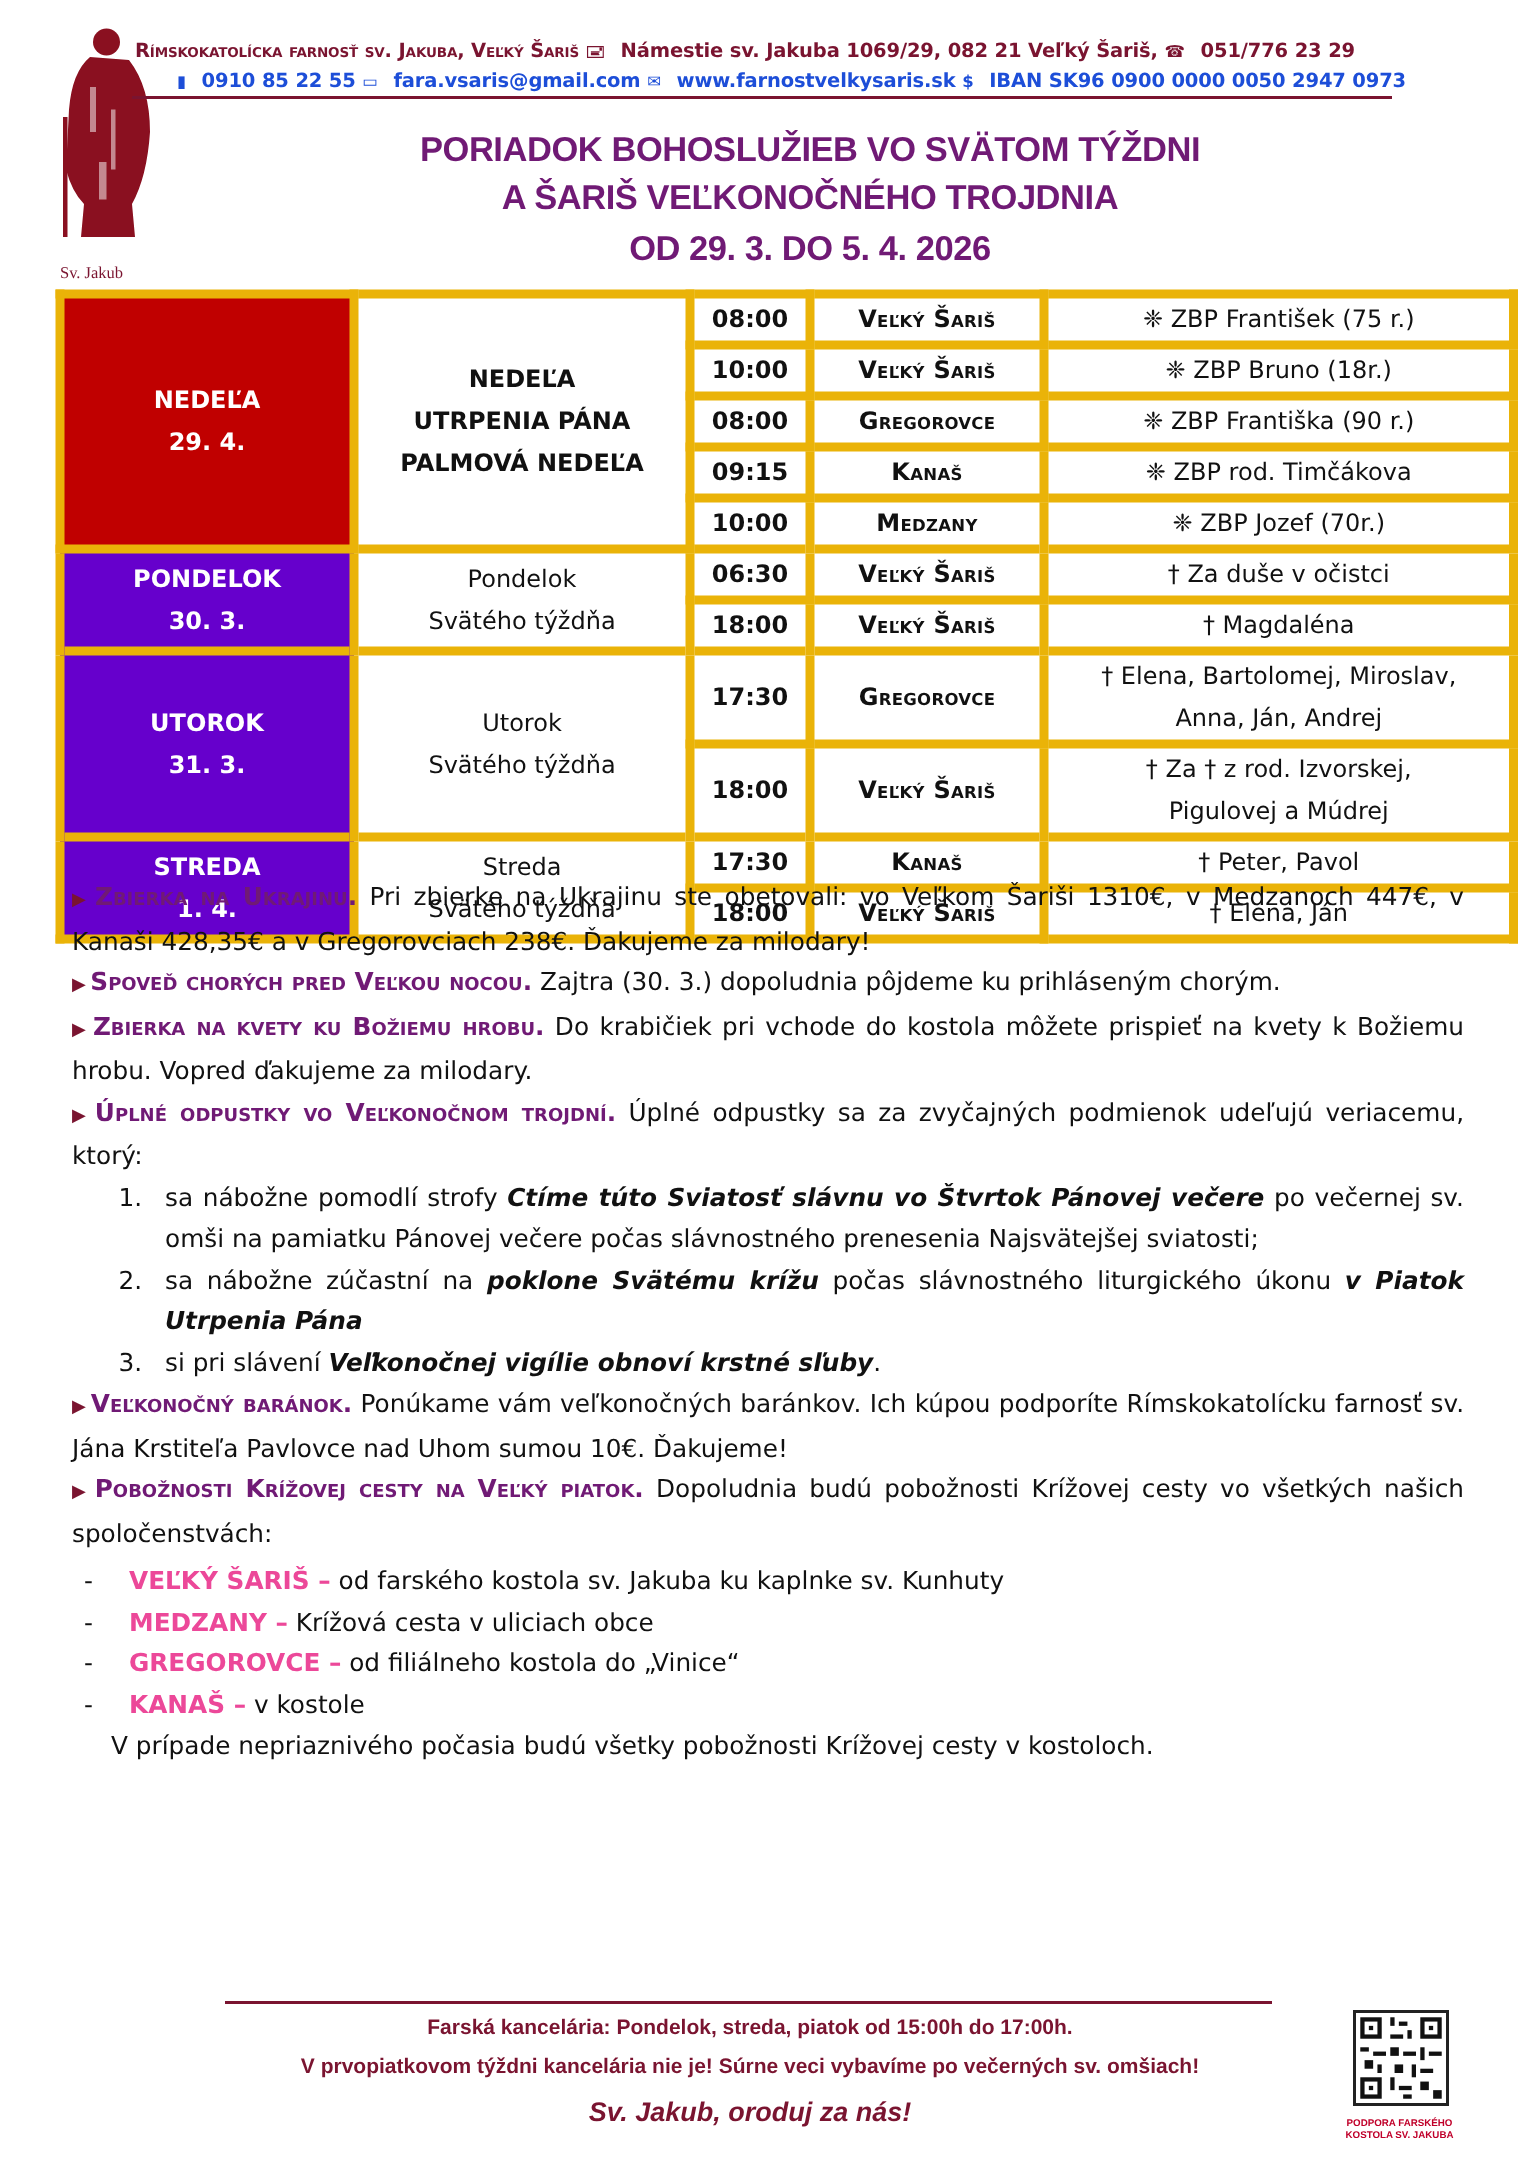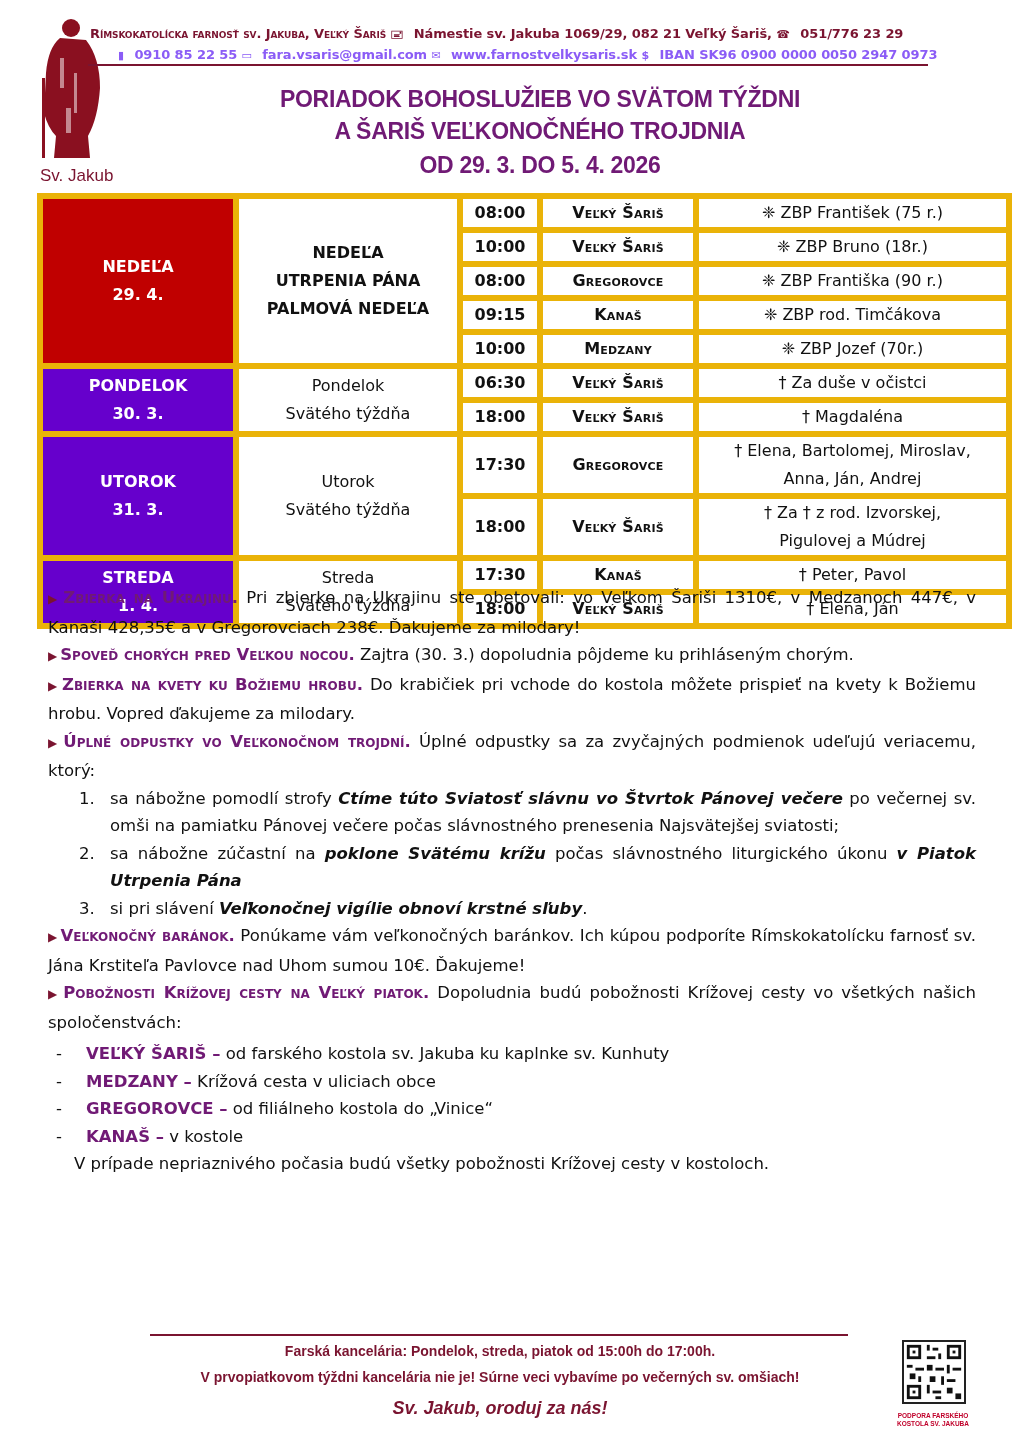--- a/index.html
+++ b/index.html
@@ -1,21 +1,21 @@
 <!DOCTYPE html>
 <html><head>
 <meta charset="utf-8">
 <style>
   html, body { margin:0; padding:0; background:#fff; }
   body { width:1023px; height:1447px; position:relative; font-family:"DejaVu Sans", sans-serif; color:#111; overflow:hidden; }
   
   .logo { position:absolute; left:38px; top:18px; width:70px; height:145px; }
-  .logo-caption { position:absolute; left:40px; top:166px; font-size:17px; color:#7a1430; font-family:Liberation Sans, sans-serif; }
+  .logo-caption { position:absolute; left:40px; top:176px; font-size:11px; color:#7a1430; font-family:Liberation Serif, serif; }
   .hdr-line1 { position:absolute; left:90px; top:26px; font-size:13px; font-weight:bold; color:#7a1430; white-space:nowrap; letter-spacing:-0.1px; }
-  .hdr-line2 { position:absolute; left:118px; top:47px; font-size:13px; font-weight:bold; color:#8b5cf6; white-space:nowrap; letter-spacing:-0.1px; }
+  .hdr-line2 { position:absolute; left:118px; top:47px; font-size:13px; font-weight:bold; color:#1d4ed8; white-space:nowrap; letter-spacing:-0.1px; }
   .hdr-rule { position:absolute; left:88px; top:64px; width:840px; height:2px; background:#7a1430; }
   .title { position:absolute; left:100px; width:880px; text-align:center; font-family:"Liberation Sans", sans-serif; font-weight:bold; color:#701a75; font-size:23px; letter-spacing:-0.3px; }
   .t1 { top:86px; } .t2 { top:118px; } .t3 { top:152px; }
   .hi { display:inline-block; margin-right:6px; font-size:11px; }
 
   
   table.sched { position:absolute; left:37px; top:193px; width:975px; border-collapse:collapse; border:3px solid #000; font-family:"DejaVu Sans", sans-serif; }
   table.sched td { border:6px solid #eab308; text-align:center; padding:0; font-size:16px; line-height:28px; }
   td.day { color:#fff; font-weight:bold; font-size:17px; line-height:28px; width:190px; border-right:1px solid #000; }
   td.day.red { background:#c00000; }
@@ -31,21 +31,21 @@
   .body { position:absolute; left:48px; top:584px; width:928px; font-size:16.5px; line-height:27.5px; text-align:justify; color:#111; }
   .body p { margin:0; }
   .hd { color:#701a75; font-weight:bold; font-variant:small-caps; }
   .arrow { color:#7a1430; font-size:12px; margin-right:3px; }
   ol.cond { margin:0; padding-left:52px; }
   ol.cond li { padding-left:10px; }
   .bi { font-weight:bold; font-style:italic; }
   ul.places { list-style:none; margin:4px 0 0 0; padding:0; }
   ul.places li { position:relative; padding-left:38px; }
   ul.places li .dash { position:absolute; left:8px; }
-  .pl { color:#701a75; font-weight:bold; }
+  .pl { color:#ec4899; font-weight:bold; }
   .note { padding-left:26px; }
 
   
   .foot-rule { position:absolute; left:150px; top:1334px; width:698px; height:2px; background:#7a1430; }
   .foot1, .foot2, .foot3 { position:absolute; left:130px; width:740px; text-align:center; color:#7a1430; font-weight:bold; font-family:"Liberation Sans", sans-serif; }
   .foot1 { top:1343px; font-size:14px; }
   .foot2 { top:1369px; font-size:14px;text-align:center; }
   .foot3 { top:1398px; font-size:18px; font-style:italic; }
   .qr { position:absolute; left:902px; top:1340px; width:60px; height:60px; border:2px solid #222; }
   .qr-cap { position:absolute; left:888px; top:1412px; width:90px; text-align:center; font-size:6.5px; font-weight:bold; color:#c0002a; line-height:8px; font-family:"Liberation Sans", sans-serif; }

